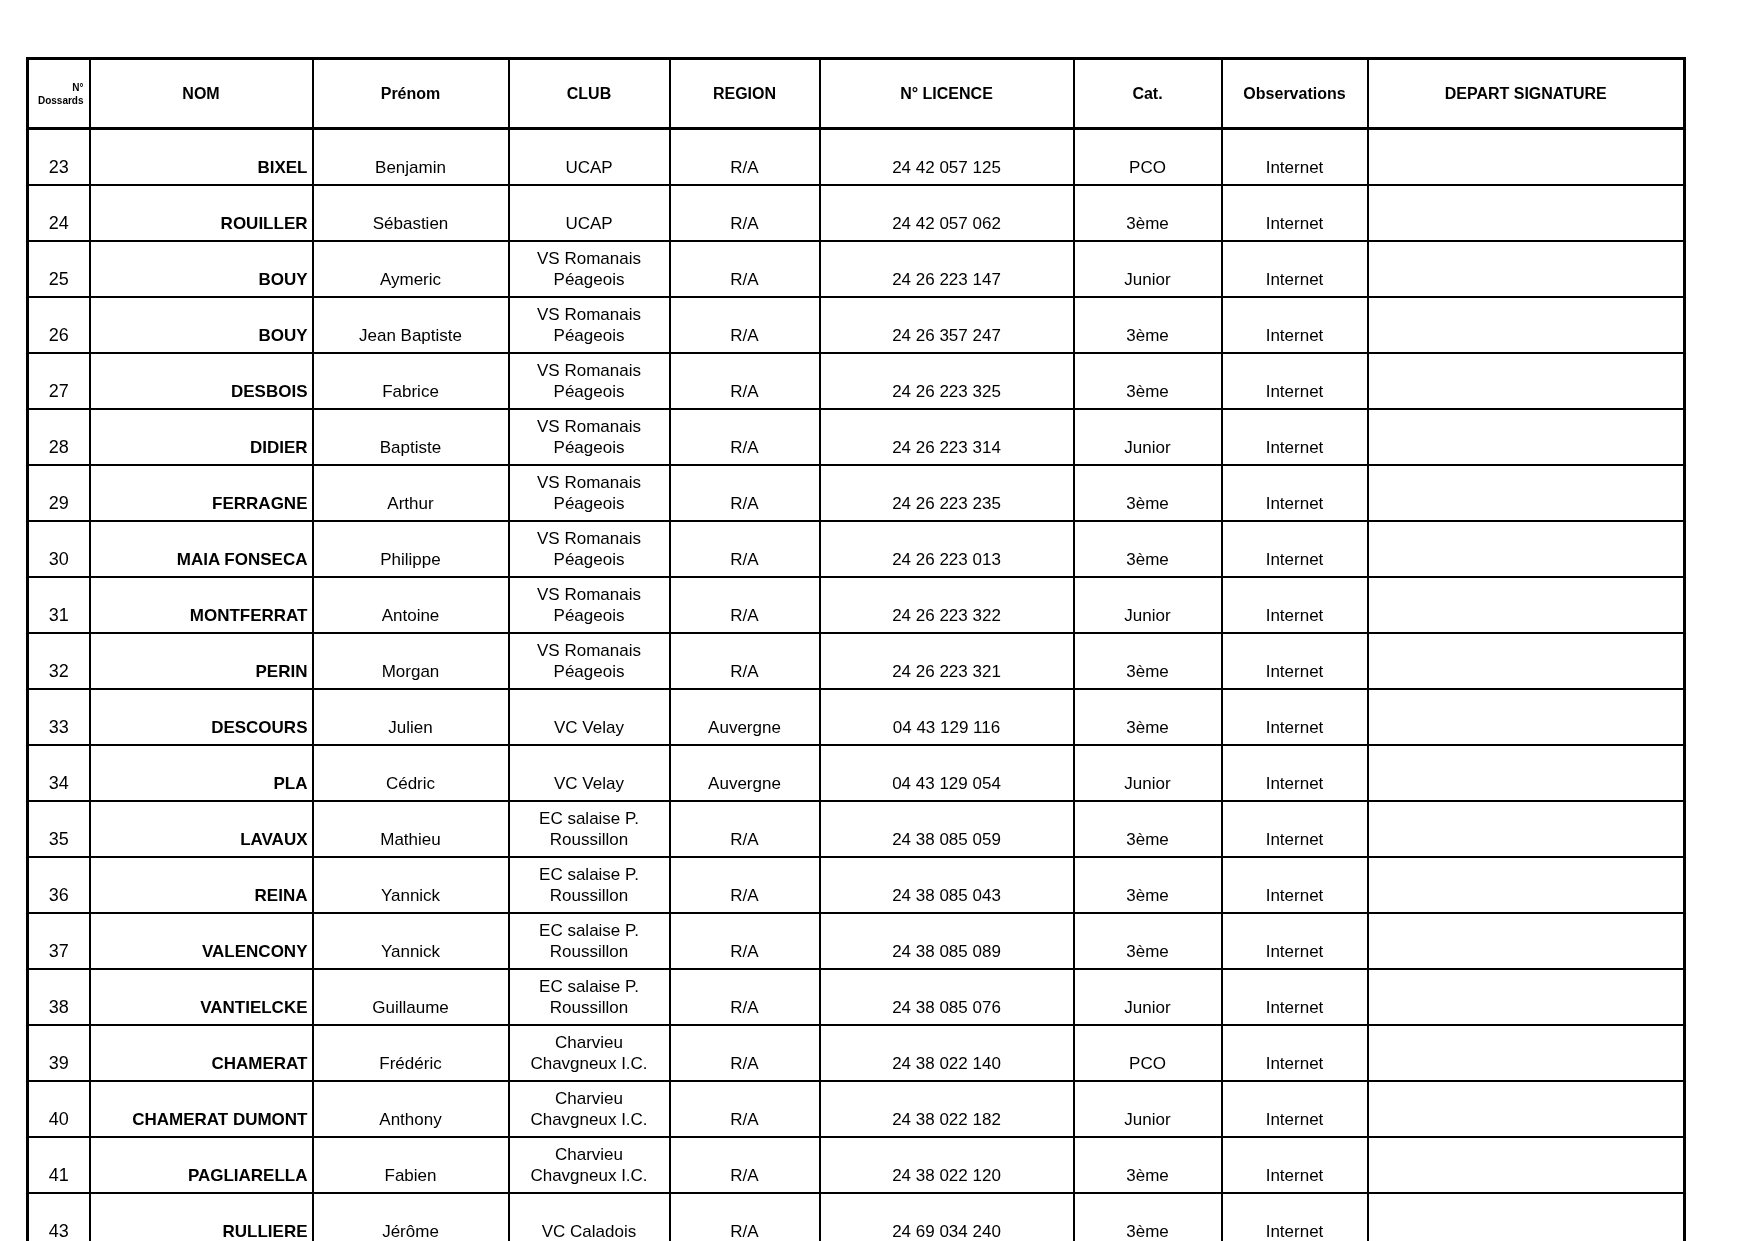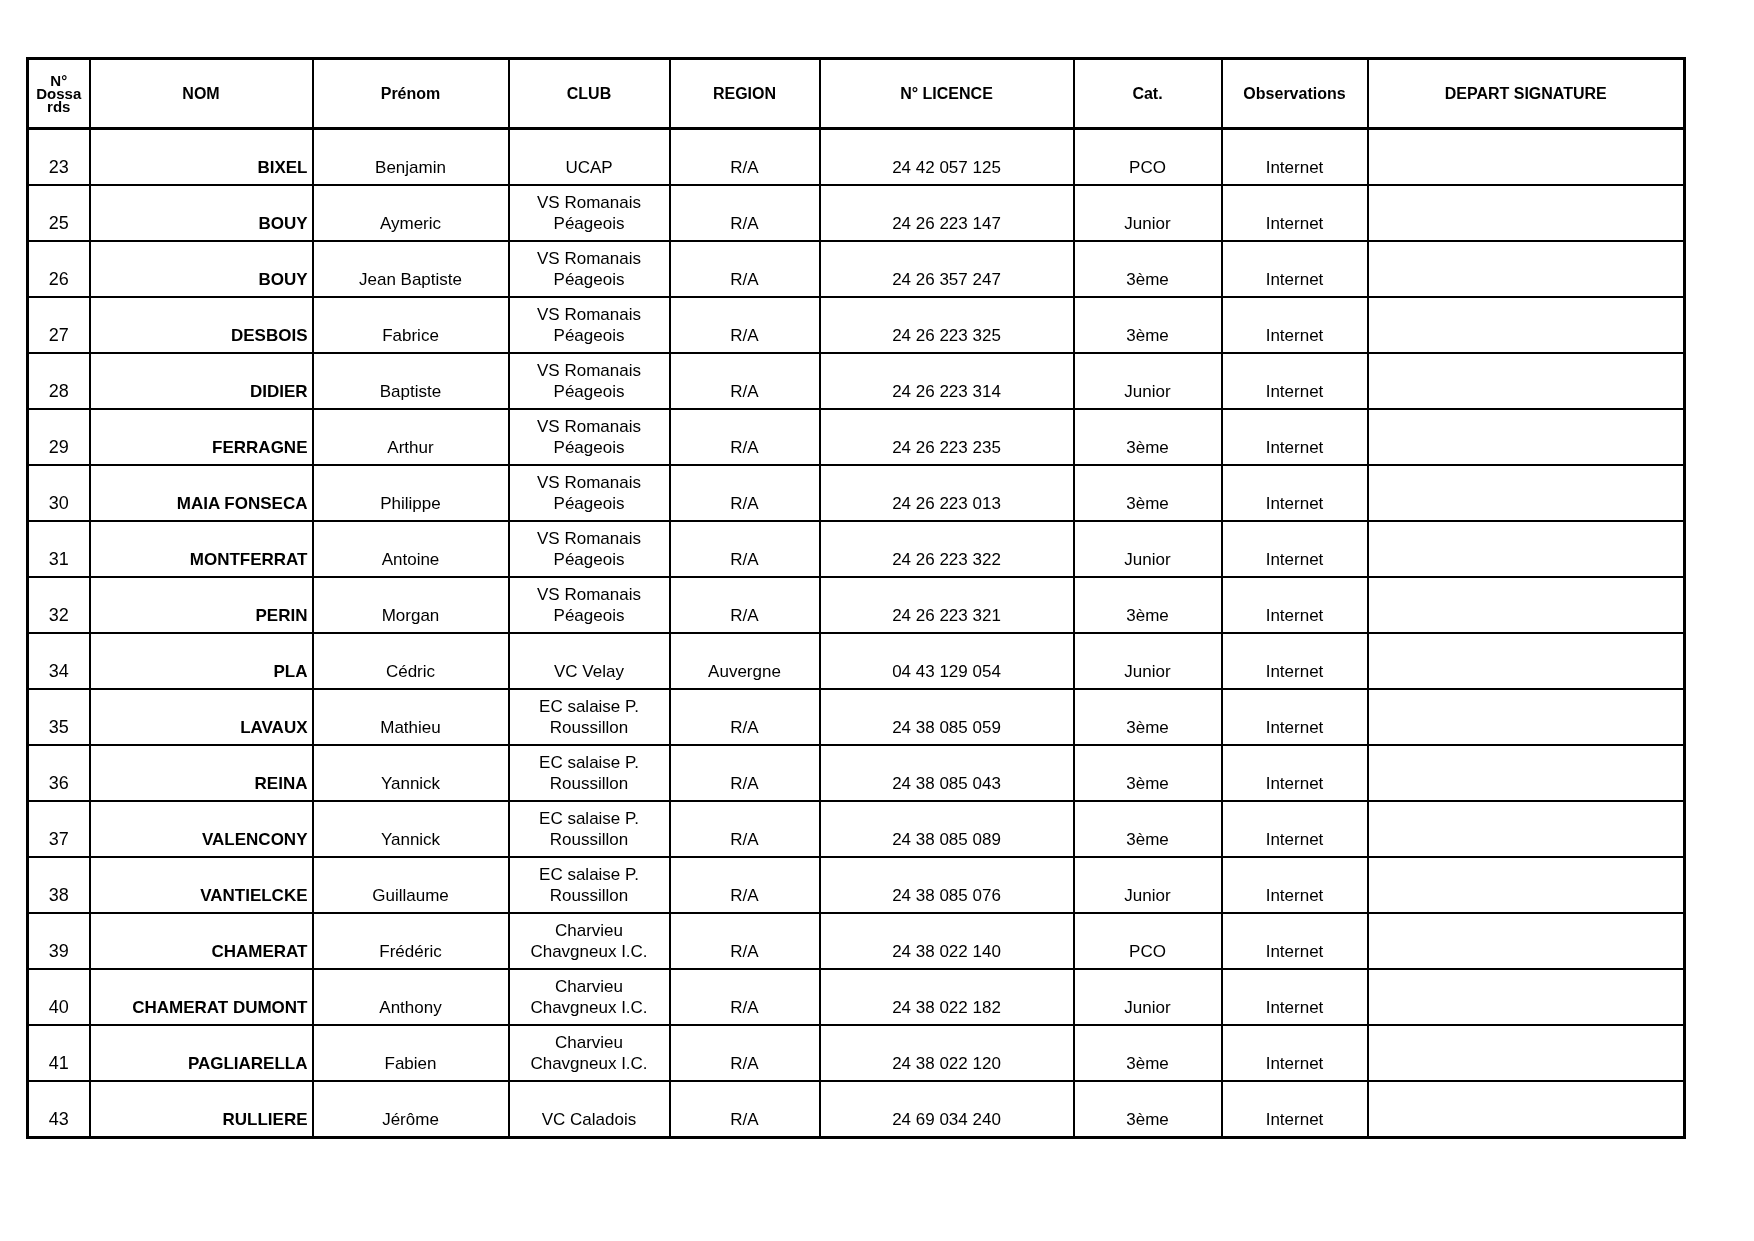--- a/index.html
+++ b/index.html
@@ -25,25 +25,26 @@
   .sheet thead th{
     font-weight:bold;
     font-size:16px;
     text-align:center;
     vertical-align:middle;
     height:49px;
     padding:9px 3px;
     border-bottom:3px solid #000;
   }
   .sheet thead th.dossard-h{
-    font-size:15px;
+    font-size:10px;
     line-height:13px;
     overflow-wrap:break-word;
     word-wrap:break-word;
     padding:2px 5px;
+    text-align:right;
   }
   .sheet tbody td{
     font-size:17px;
     line-height:21px;
     text-align:center;
     vertical-align:bottom;
     height:48px;
     padding:0 4px 6px 4px;
   }
   .sheet tbody td.nom{font-weight:bold;text-align:right;}
@@ -83,20 +84,31 @@
     <td class="nom">BIXEL</td>
     <td>Benjamin</td>
     <td>UCAP</td>
     <td>R/A</td>
     <td>24 42 057 125</td>
     <td>PCO</td>
     <td>Internet</td>
     <td></td>
   </tr>
       <tr>
+    <td class="dossard">24</td>
+    <td class="nom">ROUILLER</td>
+    <td>Sébastien</td>
+    <td>UCAP</td>
+    <td>R/A</td>
+    <td>24 42 057 062</td>
+    <td>3ème</td>
+    <td>Internet</td>
+    <td></td>
+  </tr>
+      <tr>
     <td class="dossard">25</td>
     <td class="nom">BOUY</td>
     <td>Aymeric</td>
     <td>VS Romanais Péageois</td>
     <td>R/A</td>
     <td>24 26 223 147</td>
     <td>Junior</td>
     <td>Internet</td>
     <td></td>
   </tr>
@@ -166,20 +178,31 @@
     <td>Internet</td>
     <td></td>
   </tr>
       <tr>
     <td class="dossard">32</td>
     <td class="nom">PERIN</td>
     <td>Morgan</td>
     <td>VS Romanais Péageois</td>
     <td>R/A</td>
     <td>24 26 223 321</td>
+    <td>3ème</td>
+    <td>Internet</td>
+    <td></td>
+  </tr>
+      <tr>
+    <td class="dossard">33</td>
+    <td class="nom">DESCOURS</td>
+    <td>Julien</td>
+    <td>VC Velay</td>
+    <td>Auvergne</td>
+    <td>04 43 129 116</td>
     <td>3ème</td>
     <td>Internet</td>
     <td></td>
   </tr>
       <tr>
     <td class="dossard">34</td>
     <td class="nom">PLA</td>
     <td>Cédric</td>
     <td>VC Velay</td>
     <td>Auvergne</td>

